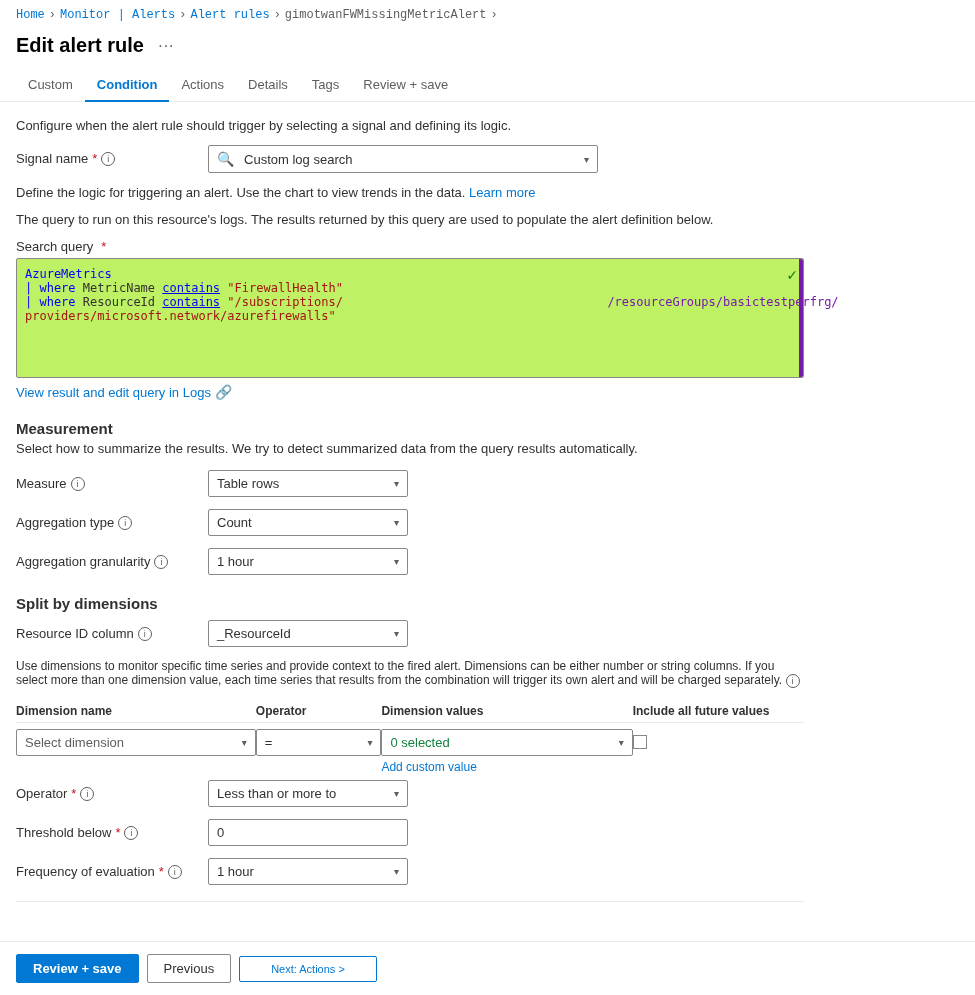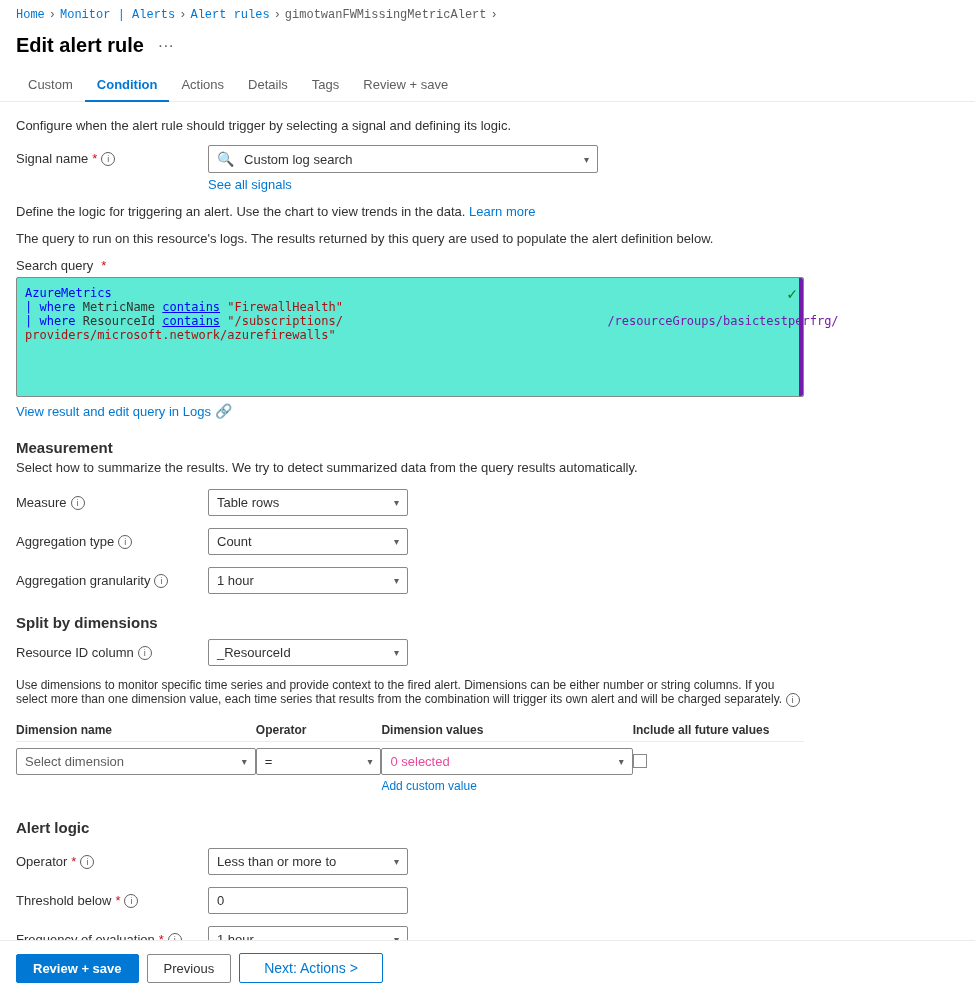--- a/index.html
+++ b/index.html
@@ -31,21 +31,21 @@
     .dropdown-icon { color: #605e5c; font-size: 10px; }
 
     .signal-dropdown { min-width: 390px; }
     .signal-icon { color: #0078d4; margin-right: 6px; font-size: 14px; }
 
     .see-all-link { color: #0078d4; font-size: 13px; text-decoration: none; display: block; margin-top: 4px; margin-left: 192px; }
 
     .query-section { margin-top: 1px; }
     .query-label { font-size: 13px; color: #323130; margin-bottom: 4px; display: flex; align-items: center; gap: 8px; }
     .query-label .required { color: #c50f1f; }
-    .query-box { border: 1px solid #8a8886; border-radius: 2px; background: #5eead4; padding: 8px; font-family: 'Consolas', monospace; font-size: 12px; min-height: 120px; position: relative; }
+    .query-box { border: 1px solid #8a8886; border-radius: 2px; background: #bef264; padding: 8px; font-family: 'Consolas', monospace; font-size: 12px; min-height: 120px; position: relative; }
     .query-box .check-icon { position: absolute; top: 6px; right: 6px; color: #107c10; font-size: 16px; }
     .query-box .purple-bar { position: absolute; top: 0; right: 0; width: 4px; height: 100%; background: #7719aa; border-radius: 0 2px 2px 0; }
     .query-line { white-space: pre; }
 
     .view-link { display: flex; align-items: center; gap: 4px; color: #0078d4; font-size: 13px; text-decoration: none; margin-top: 6px; cursor: pointer; }
 
     .section-title { font-size: 15px; font-weight: 600; color: #323130; margin: 20px 0 4px; }
 
     .measurement-desc { font-size: 13px; color: #323130; margin-bottom: 14px; }
 
@@ -71,21 +71,21 @@
     .alert-logic-title { font-size: 15px; font-weight: 600; color: #323130; margin: 20px 0 12px; }
 
     .text-input { padding: 5px 8px; border: 1px solid #8a8886; border-radius: 2px; font-size: 13px; color: #323130; width: 200px; }
 
     .divider { border: none; border-top: 1px solid #edebe9; margin: 16px 0; }
 
     .footer { position: fixed; bottom: 0; left: 0; right: 0; background: #fff; border-top: 1px solid #edebe9; padding: 12px 16px; display: flex; align-items: center; gap: 8px; }
 
     .btn-primary { background: #0078d4; color: #fff; border: 1px solid #0078d4; padding: 6px 16px; font-size: 13px; cursor: pointer; border-radius: 2px; font-weight: 600; }
     .btn-secondary { background: #fff; color: #323130; border: 1px solid #8a8886; padding: 6px 16px; font-size: 13px; cursor: pointer; border-radius: 2px; }
-    .btn-outline { background: #fff; color: #0078d4; border: 1px solid #0078d4; padding: 6px 24px; font-size: 14px; cursor: pointer; border-radius: 2px; }
+    .btn-outline { background: #fff; color: #0078d4; border: 1px solid #0078d4; padding: 6px 31px; font-size: 11px; cursor: pointer; border-radius: 2px; }
   </style>
 </head>
 <body>
 
 <nav class="breadcrumb">
   <a href="#">Home</a>
   <span>›</span>
   <a href="#">Monitor | Alerts</a>
   <span>›</span>
   <a href="#">Alert rules</a>
@@ -119,21 +119,20 @@
       <span class="info-icon">i</span>
     </div>
     <div style="display:flex; flex-direction:column;">
       <div class="select-dropdown signal-dropdown">
         <span>
           <span class="signal-icon">🔍</span>
           <span>Custom log search</span>
         </span>
         <span class="dropdown-icon">▾</span>
       </div>
-      <a class="see-all-link" style="margin-left:0;" href="#">See all signals</a>
     </div>
   </div>
 
   <p class="section-desc">
     <span>Define the logic for triggering an alert. Use the chart to view trends in the data.</span>
     <a href="#">Learn more</a>
   </p>
 
   <div class="query-section">
     <p class="section-desc">The query to run on this resource's logs. The results returned by this query are used to populate the alert definition below.</p>
@@ -227,35 +226,34 @@
           </div>
         </td>
         <td class="col-op">
           <div class="select-dropdown operator-select">
             <span>=</span>
             <span class="dropdown-icon">▾</span>
           </div>
         </td>
         <td class="col-val">
           <div class="select-dropdown values-select">
-            <span style="color:#ec4899;">0 selected</span>
+            <span style="color:#15803d;">0 selected</span>
             <span class="dropdown-icon">▾</span>
           </div>
           <div class="add-custom">Add custom value</div>
         </td>
         <td class="col-future">
           <div class="checkbox-container">
             <div class="checkbox"></div>
           </div>
         </td>
       </tr>
     </tbody>
   </table>
 
-  <h2 class="alert-logic-title">Alert logic</h2>
 
   <div class="field-row">
     <div class="field-label">
       <span>Operator</span>
       <span class="required">*</span>
       <span class="info-icon">i</span>
     </div>
     <div class="select-dropdown">
       <span>Less than or more to</span>
       <span class="dropdown-icon">▾</span>

